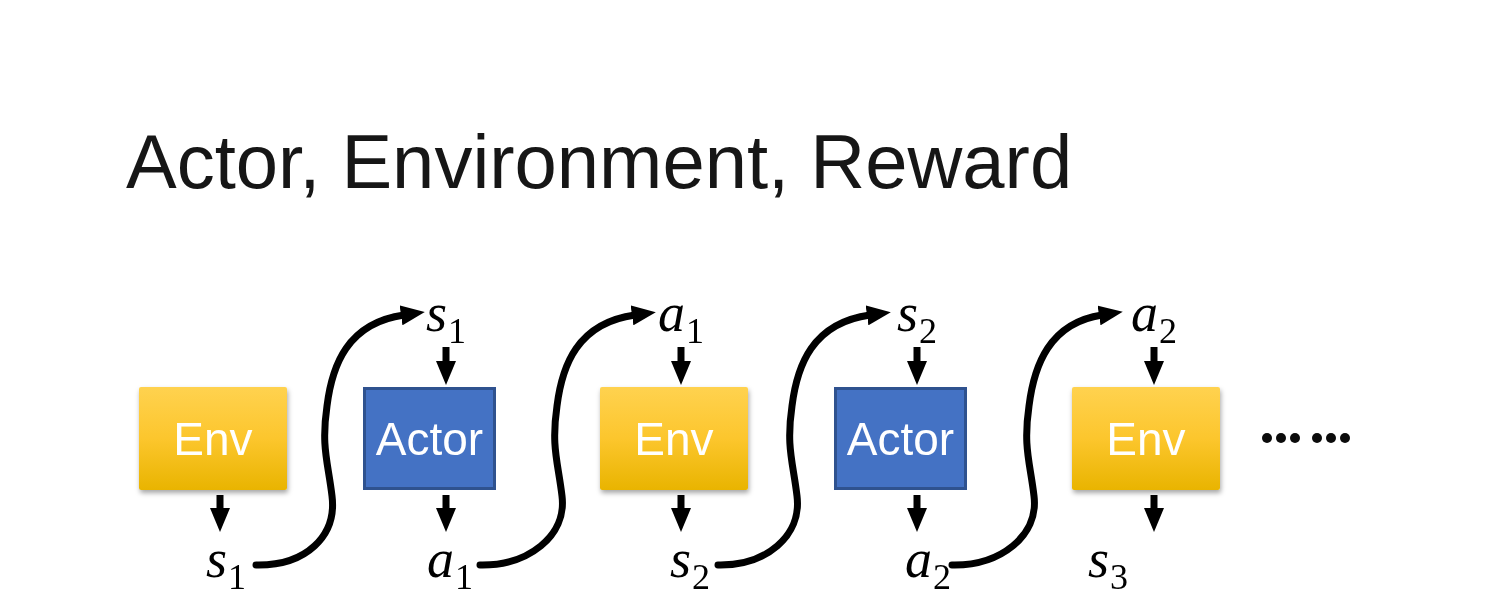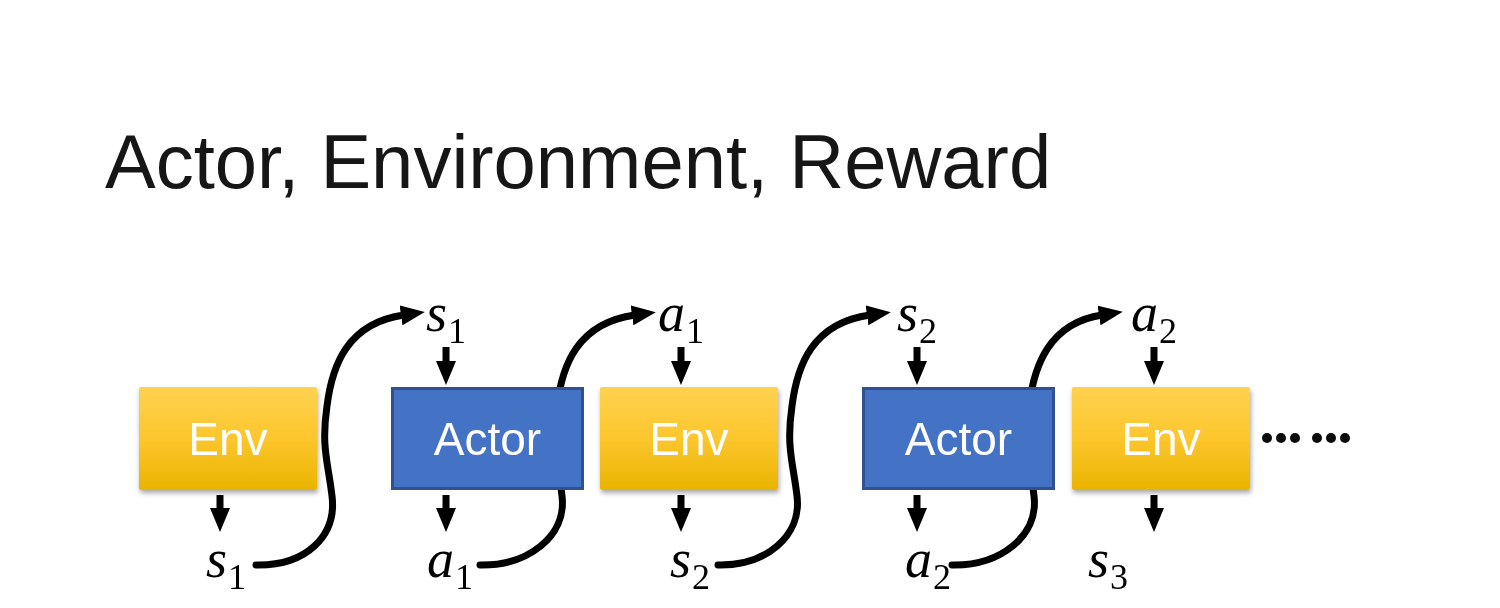--- a/index.html
+++ b/index.html
@@ -1,42 +1,42 @@
 <!DOCTYPE html>
 <html style="--env-top: #FFD24F; --env-mid: #FCC62D; --env-bot: #E9B400; --actor-fill: #4472C4; --actor-border: #2F528F; --arrow: #000000; --title-color: #161616; --label-color: #000000; --box-text: #FFFFFF;"><head>
 <meta charset="utf-8">
 <style>
   html,body { margin:0; padding:0; background:#ffffff; }
   .stage {
     position:relative; width:1500px; height:608px; background:#ffffff;
     overflow:hidden; font-family:"Liberation Sans", sans-serif;
   }
   .title {
-    position:absolute; left:105px; top:124px; margin:0;
+    position:absolute; left:126px; top:124px; margin:0;
     font-size:76px; font-weight:300; line-height:1; letter-spacing:0;
     color:var(--title-color,#161616); white-space:nowrap;
   }
   .arrows { position:absolute; left:0; top:0; pointer-events:none; }
   .arrows path.flow { fill:none; stroke:var(--arrow,#000); stroke-width:7; stroke-linecap:round; }
   .arrows line.drop { stroke:var(--arrow,#000); stroke-width:7; }
   .arrows marker path { fill:var(--arrow,#000); }
   .box {
-    position:absolute; top:387px; height:103px; width:178px;
+    position:absolute; top:387px; height:103px; width:148px;
     display:flex; align-items:center; justify-content:center;
     font-size:46px; color:var(--box-text,#fff);
   }
   .box.env {
     background:linear-gradient(180deg, var(--env-top,#FFD24F) 0%, var(--env-mid,#FCC62D) 50%, var(--env-bot,#E9B400) 100%);
     border-radius:2px;
     box-shadow:1px 3px 5px rgba(0,0,0,0.35);
   }
   .box.actor {
     background:var(--actor-fill,#4472C4);
     border:3px solid var(--actor-border,#2F528F);
-    box-sizing:border-box; width:193px;margin-left:28px;
+    box-sizing:border-box; width:133px;
   }
   .mlabel {
     position:absolute; transform:translate(-50%,-50%);
     font-family:Liberation Serif, serif; font-style:italic;
     font-size:54px; line-height:1; color:var(--label-color,#000); white-space:nowrap;
   }
   .mlabel .sub {
     font-style:normal; font-size:36px; vertical-align:-12px; margin-left:1px;
   }
   .dots { position:absolute; left:1262px; top:433px; display:flex; align-items:center; }

